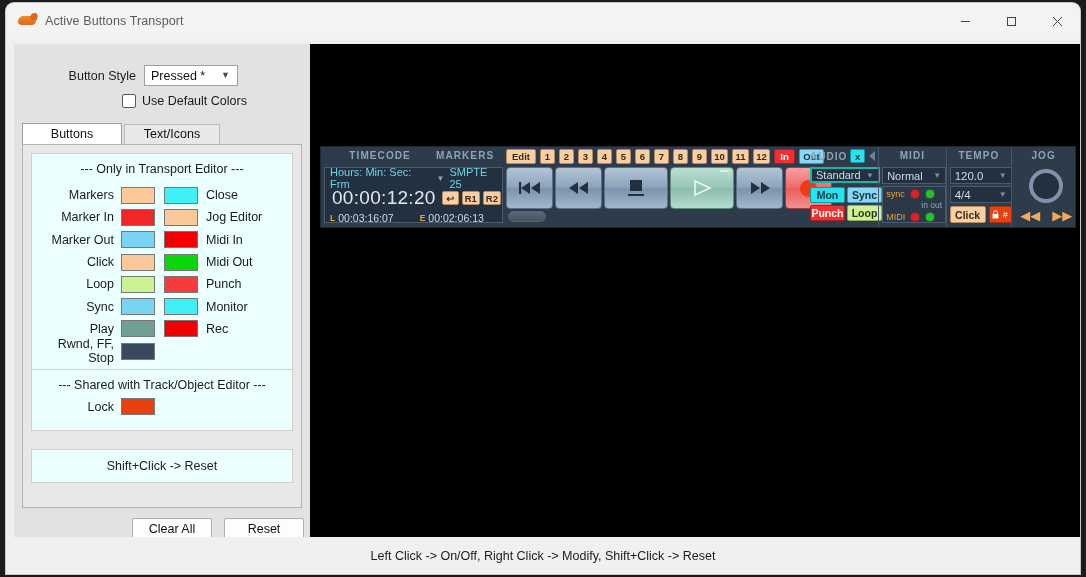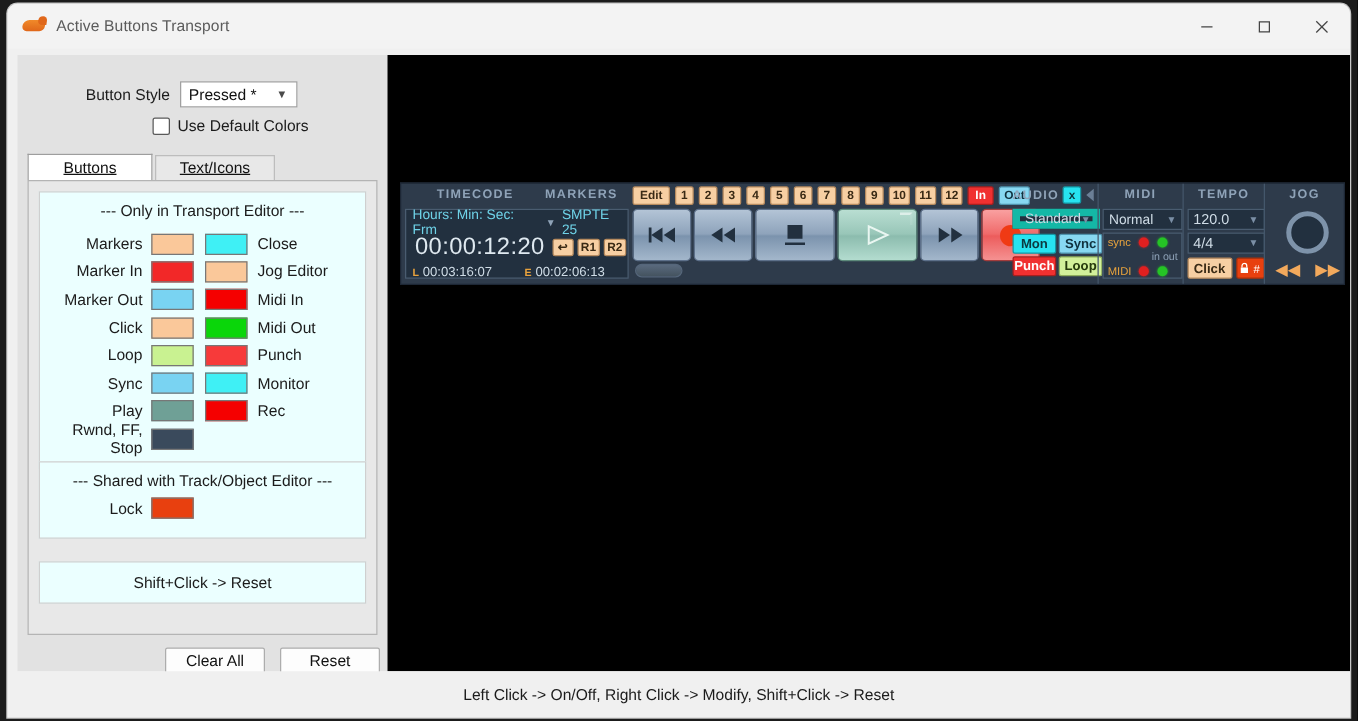--- a/index.html
+++ b/index.html
@@ -83,21 +83,21 @@
   }
   .chk-label{font-size:12.5px;color:#1b1b1b;}
   
   .tabstrip{
     position:absolute;left:8px;top:80px;width:280px;height:20px;
     display:flex;align-items:flex-end;
   }
   .tab{
     height:20px;line-height:19px;font-size:12.5px;color:#111;
     text-align:center;background:#e8e8e8;border:1px solid #bdbdbd;
-    border-bottom:none;box-sizing:border-box;text-decoration:underline;
+    border-bottom:none;box-sizing:border-box;
   }
   .tab.sel{background:#fff;border-color:#9e9e9e;height:21px;line-height:20px;}
   .tab.t1{width:100px;}
   .tab.t2{width:96px;margin-left:2px;}
   .tabpanel{
     position:absolute;left:8px;top:100px;width:280px;height:364px;
     background:#e8e8e8;border:1px solid #b4b4b4;box-sizing:border-box;
   }
   .group{
     background:#ebffff;border:1px solid #cfcfcf;box-sizing:border-box;
@@ -240,21 +240,21 @@
     width:15px;height:14px;background:#27e3f0;border:1px solid #1597a3;
     color:#0b3a40;font-size:9.5px;font-weight:bold;border-radius:2px;
     display:flex;align-items:center;justify-content:center;box-sizing:border-box;
   }
   .au-arrow{
     width:0;height:0;border-top:5px solid transparent;border-bottom:5px solid transparent;
     border-right:6px solid #5d7governor;border-right:6px solid #6b7f96;margin-left:1px;
   }
   .au-sel{
     position:absolute;left:2px;top:20px;width:70px;height:16px;background:#22303f;
-    border:6px solid #14b8a6;box-sizing:border-box;display:flex;align-items:center;
+    border:2px solid #14b8a6;box-sizing:border-box;display:flex;align-items:center;
     font-size:11px;color:#cfdce6;padding-left:4px;text-align:center;
   }
   .au-sel .c{margin-left:auto;margin-right:4px;color:#7b8fa6;font-size:8px;}
   .au-grid{position:absolute;left:2px;top:40px;display:grid;grid-template-columns:35px 35px;gap:2px;}
   .ab{
     height:16px;border-radius:2px;font-size:10.5px;font-weight:bold;
     display:flex;align-items:center;justify-content:center;box-sizing:border-box;
   }
   .ab.mon{background:#27e3f0;border:1px solid #1597a3;color:#0b3a40;}
   .ab.sync{background:#87d8f2;border:1px solid #4f93ad;color:#11323f;}

